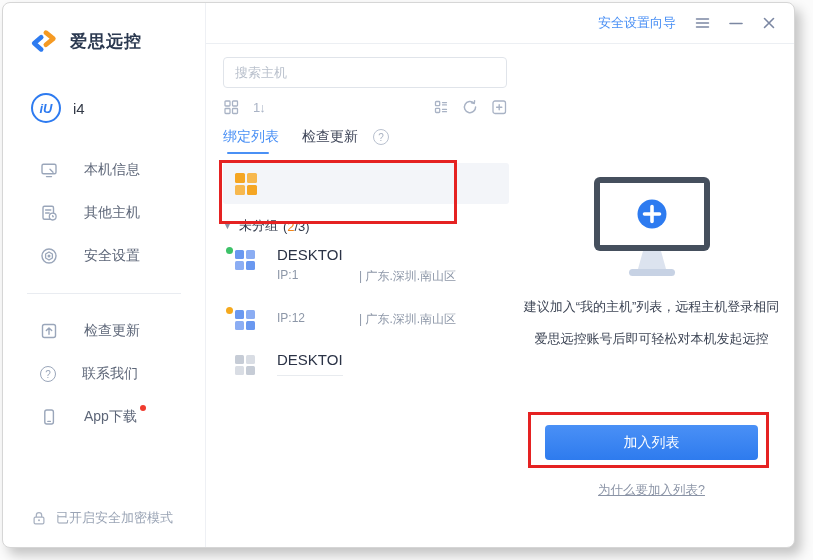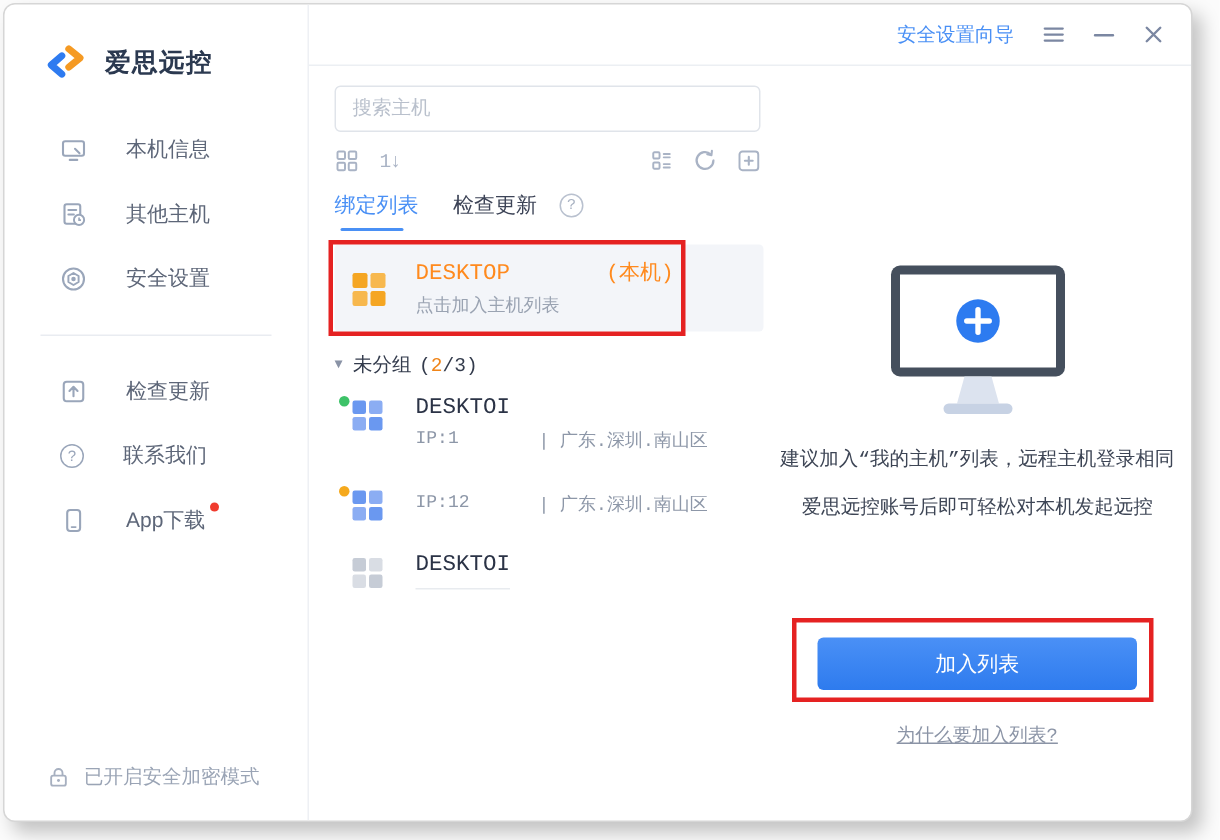--- a/index.html
+++ b/index.html
@@ -23,21 +23,21 @@
                padding-left:13px; border-radius:7px; font-size:14px; color:#5d6678; cursor:pointer; }
   .menu-item svg { flex:none; }
   .menu-item.active { background:#5b9bf3; color:#fff; margin-left:24px; }
   .divider { height:1px; background:#e9ecf1; margin:12px 24px; }
   .badge-dot { position:relative; }
   .badge-dot::after { content:""; position:absolute; right:-9px; top:-3px; width:6px; height:6px; border-radius:50%; background:#f03b2e; }
   .q-circle { width:16px; height:16px; border:1.4px solid #9aa6ba; border-radius:50%;
               display:flex; align-items:center; justify-content:center; font-size:10px; color:#9aa6ba; flex:none; }
   .sidebar-footer { margin-top:auto; display:flex; align-items:center; gap:9px; padding:0 0 20px 28px; font-size:13px; color:#9aa4b5; }
   
-  .main { flex:1; display:flex; flex-direction:column; min-width:0;font-family:Liberation Mono, monospace; }
+  .main { flex:1; display:flex; flex-direction:column; min-width:0; }
   .topbar { height:41px; flex:none; border-bottom:1px solid #eceff3; display:flex; align-items:center;
             justify-content:flex-end; gap:19px; padding-right:18px; }
   .wizard-link { color:#4a90f5; font-size:13px; cursor:pointer; }
   .tb-icon { color:#7b87a2; display:flex; align-items:center; cursor:pointer; }
   .content { flex:1; display:flex; padding-top:13px; }
   
   .list-col { width:303px; flex:none; padding-left:17px; }
   .search-box { width:284px; height:31px; border:1px solid #e0e4ea; border-radius:4px; padding:0 11px;
                 font-size:13px; color:#333; outline:none; font-family:inherit; }
   .search-box::placeholder { color:#b9c0cc; }
@@ -96,20 +96,24 @@
 
   <div class="sidebar">
     <div class="brand">
       <svg width="28" height="24" viewBox="0 0 30 24">
         <path d="M17 3 L25 9.5 L17 16" stroke="#f59a23" stroke-width="5" fill="none" stroke-linecap="round" stroke-linejoin="round"></path>
         <path d="M12 8 L4.5 14.5 L12 21" stroke="#2e7bf0" stroke-width="5" fill="none" stroke-linecap="round" stroke-linejoin="round"></path>
       </svg>
       <span class="brand-name">爱思远控</span>
     </div>
 
+    <div class="user">
+      <span class="avatar">iU</span>
+      <span class="user-name">i4</span>
+    </div>
 
     <div class="menu">
       <div class="menu-item">
         <svg width="18" height="18" viewBox="0 0 18 18">
           <rect x="2" y="3.2" width="14" height="9.6" rx="1.5" fill="none" stroke="#9aa6ba" stroke-width="1.4"></rect>
           <path d="M6.5 15.6 h5 M10 8.2 l3 3" stroke="#9aa6ba" stroke-width="1.4" fill="none" stroke-linecap="round"></path>
         </svg>
         <span>本机信息</span>
       </div>
       <div class="menu-item">
@@ -231,27 +235,20 @@
           <span class="q-circle tab-help">?</span>
         </div>
 
         <div class="local-card">
           <span class="win-grid win-orange">
               <span></span>
               <span></span>
               <span></span>
               <span></span>
             </span>
-          <div class="local-text">
-            <div class="local-title-row">
-              <span class="local-name">DESKTOP</span>
-              <span class="local-tag">(本机)</span>
-            </div>
-            <div class="local-sub">点击加入主机列表</div>
-          </div>
           <div class="annotation ann-card"></div>
         </div>
 
         <div class="group-header">
           <span class="tri">▼</span>
           <span>未分组</span>
           <span style="margin-left:-2px"><span>(</span><span class="count-active">2</span><span>/3</span><span>)</span></span>
         </div>
 
         <div class="host">

